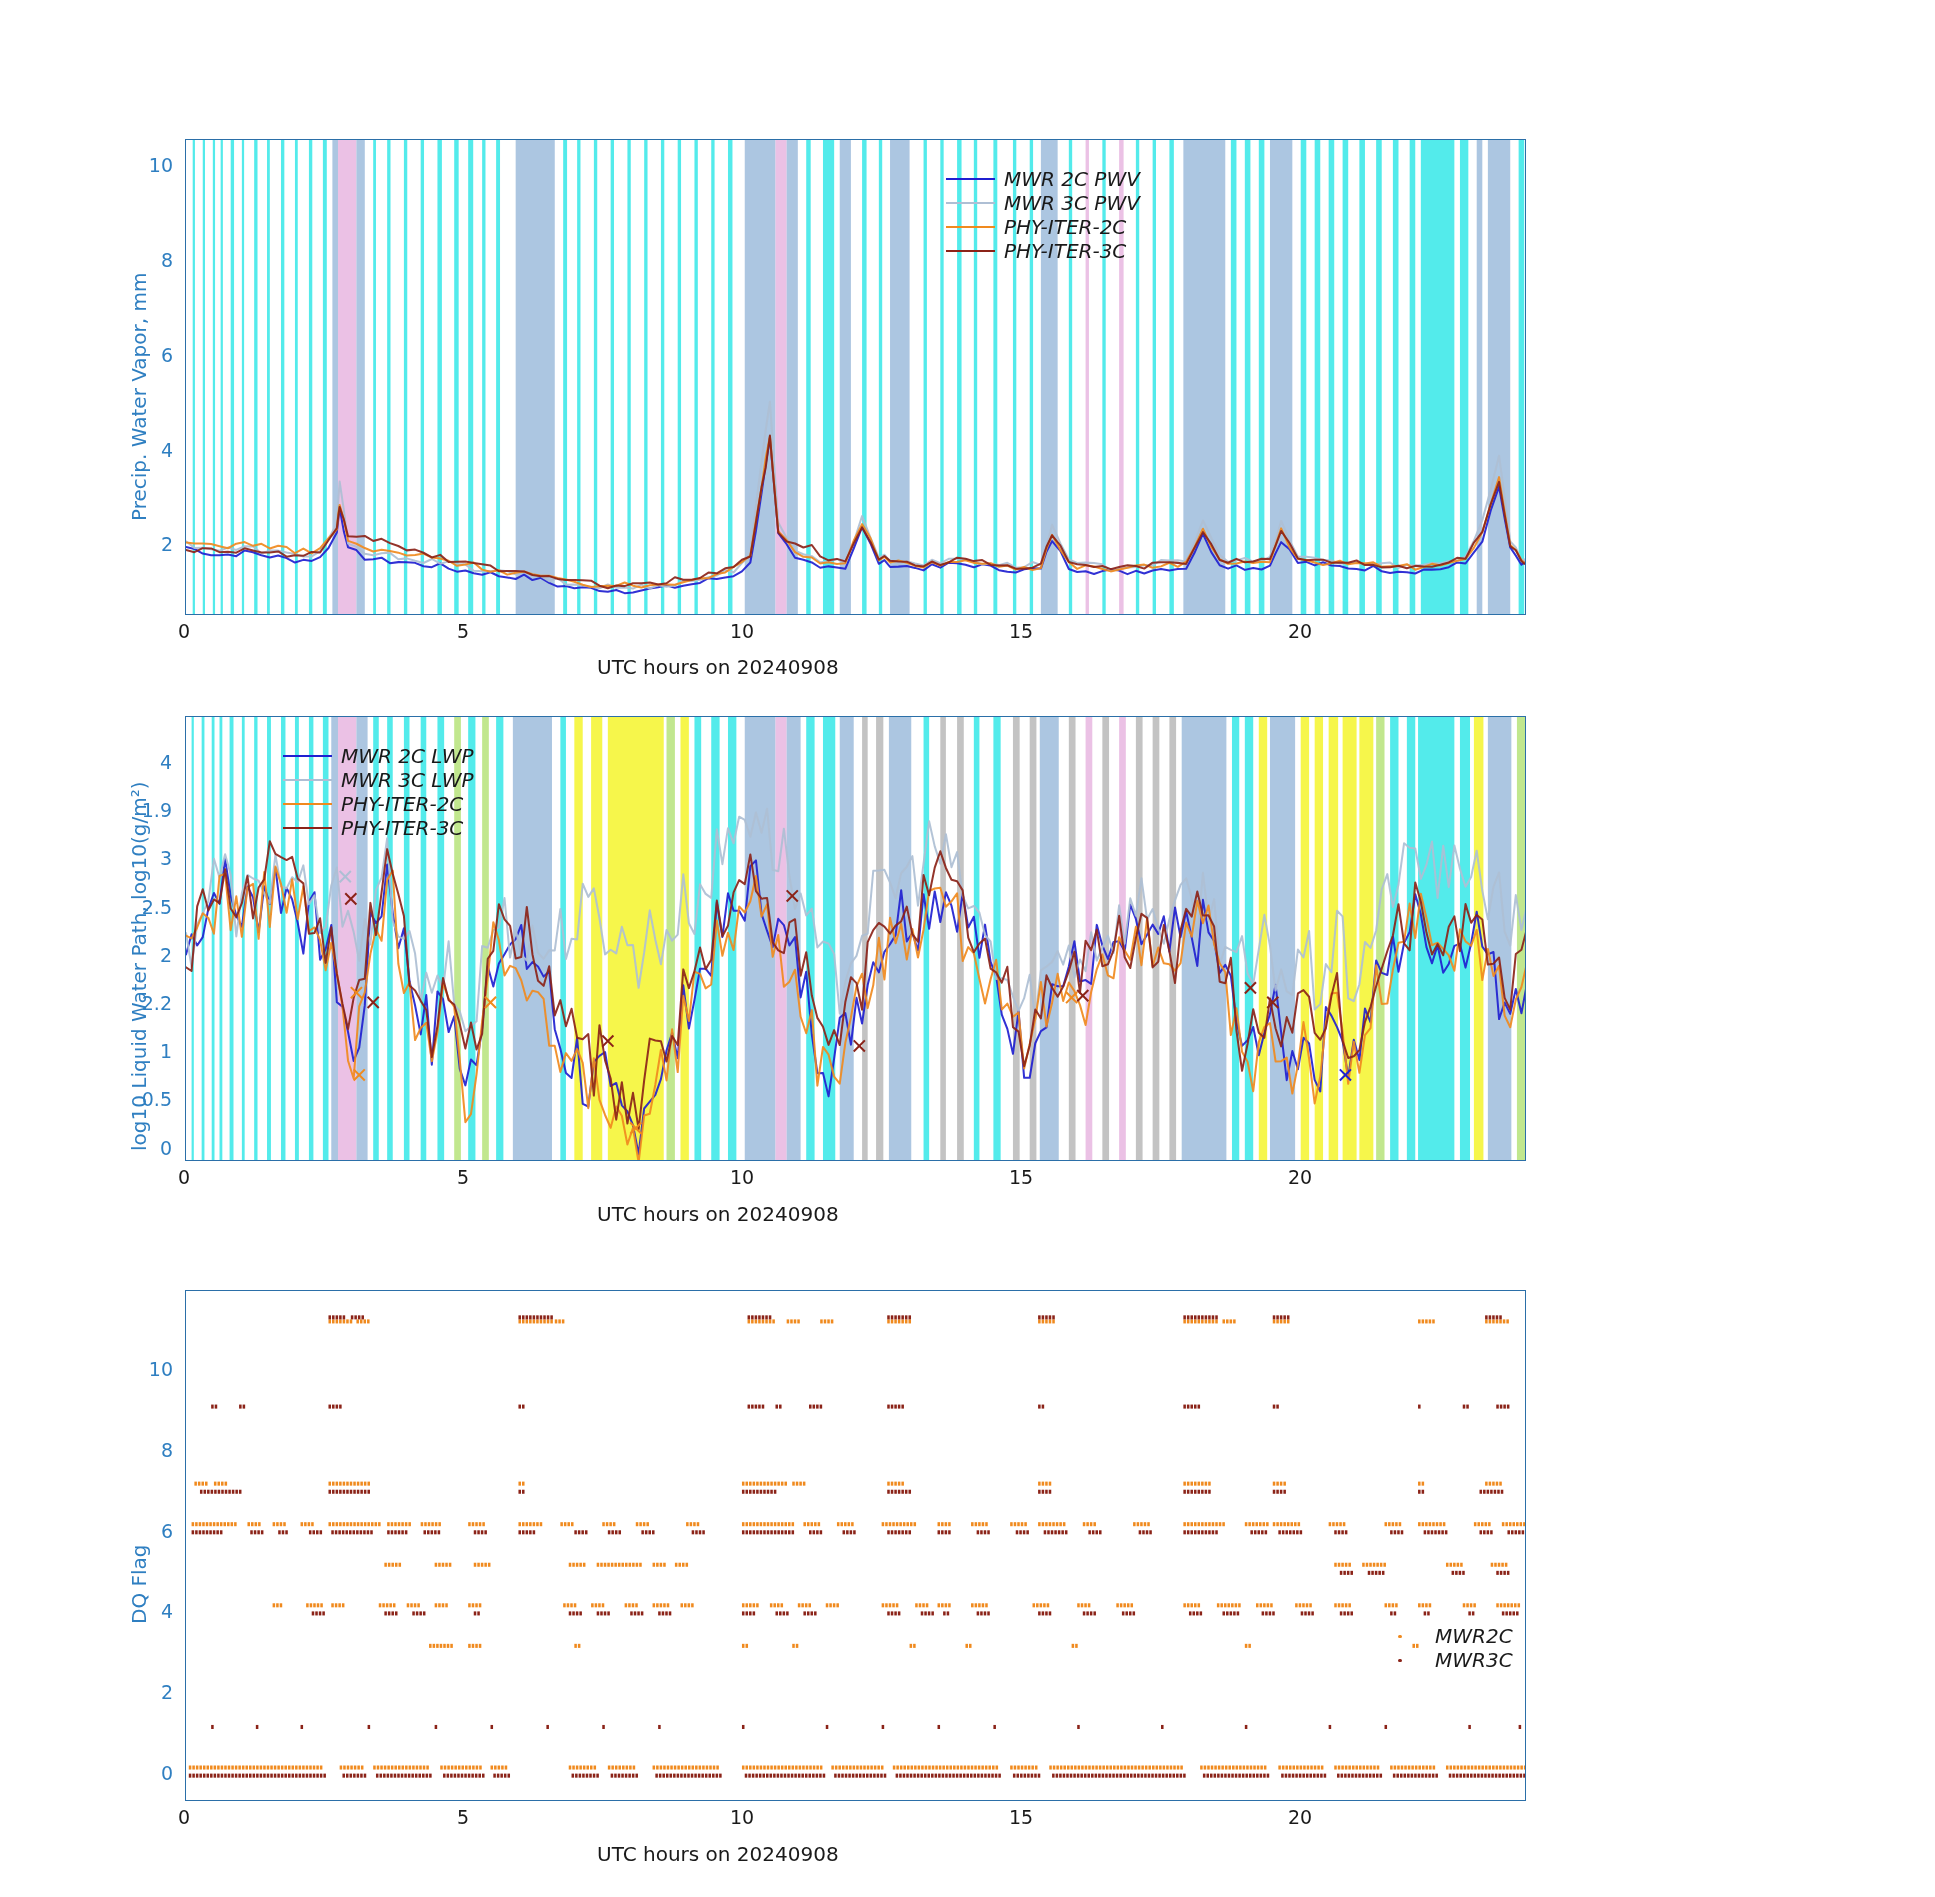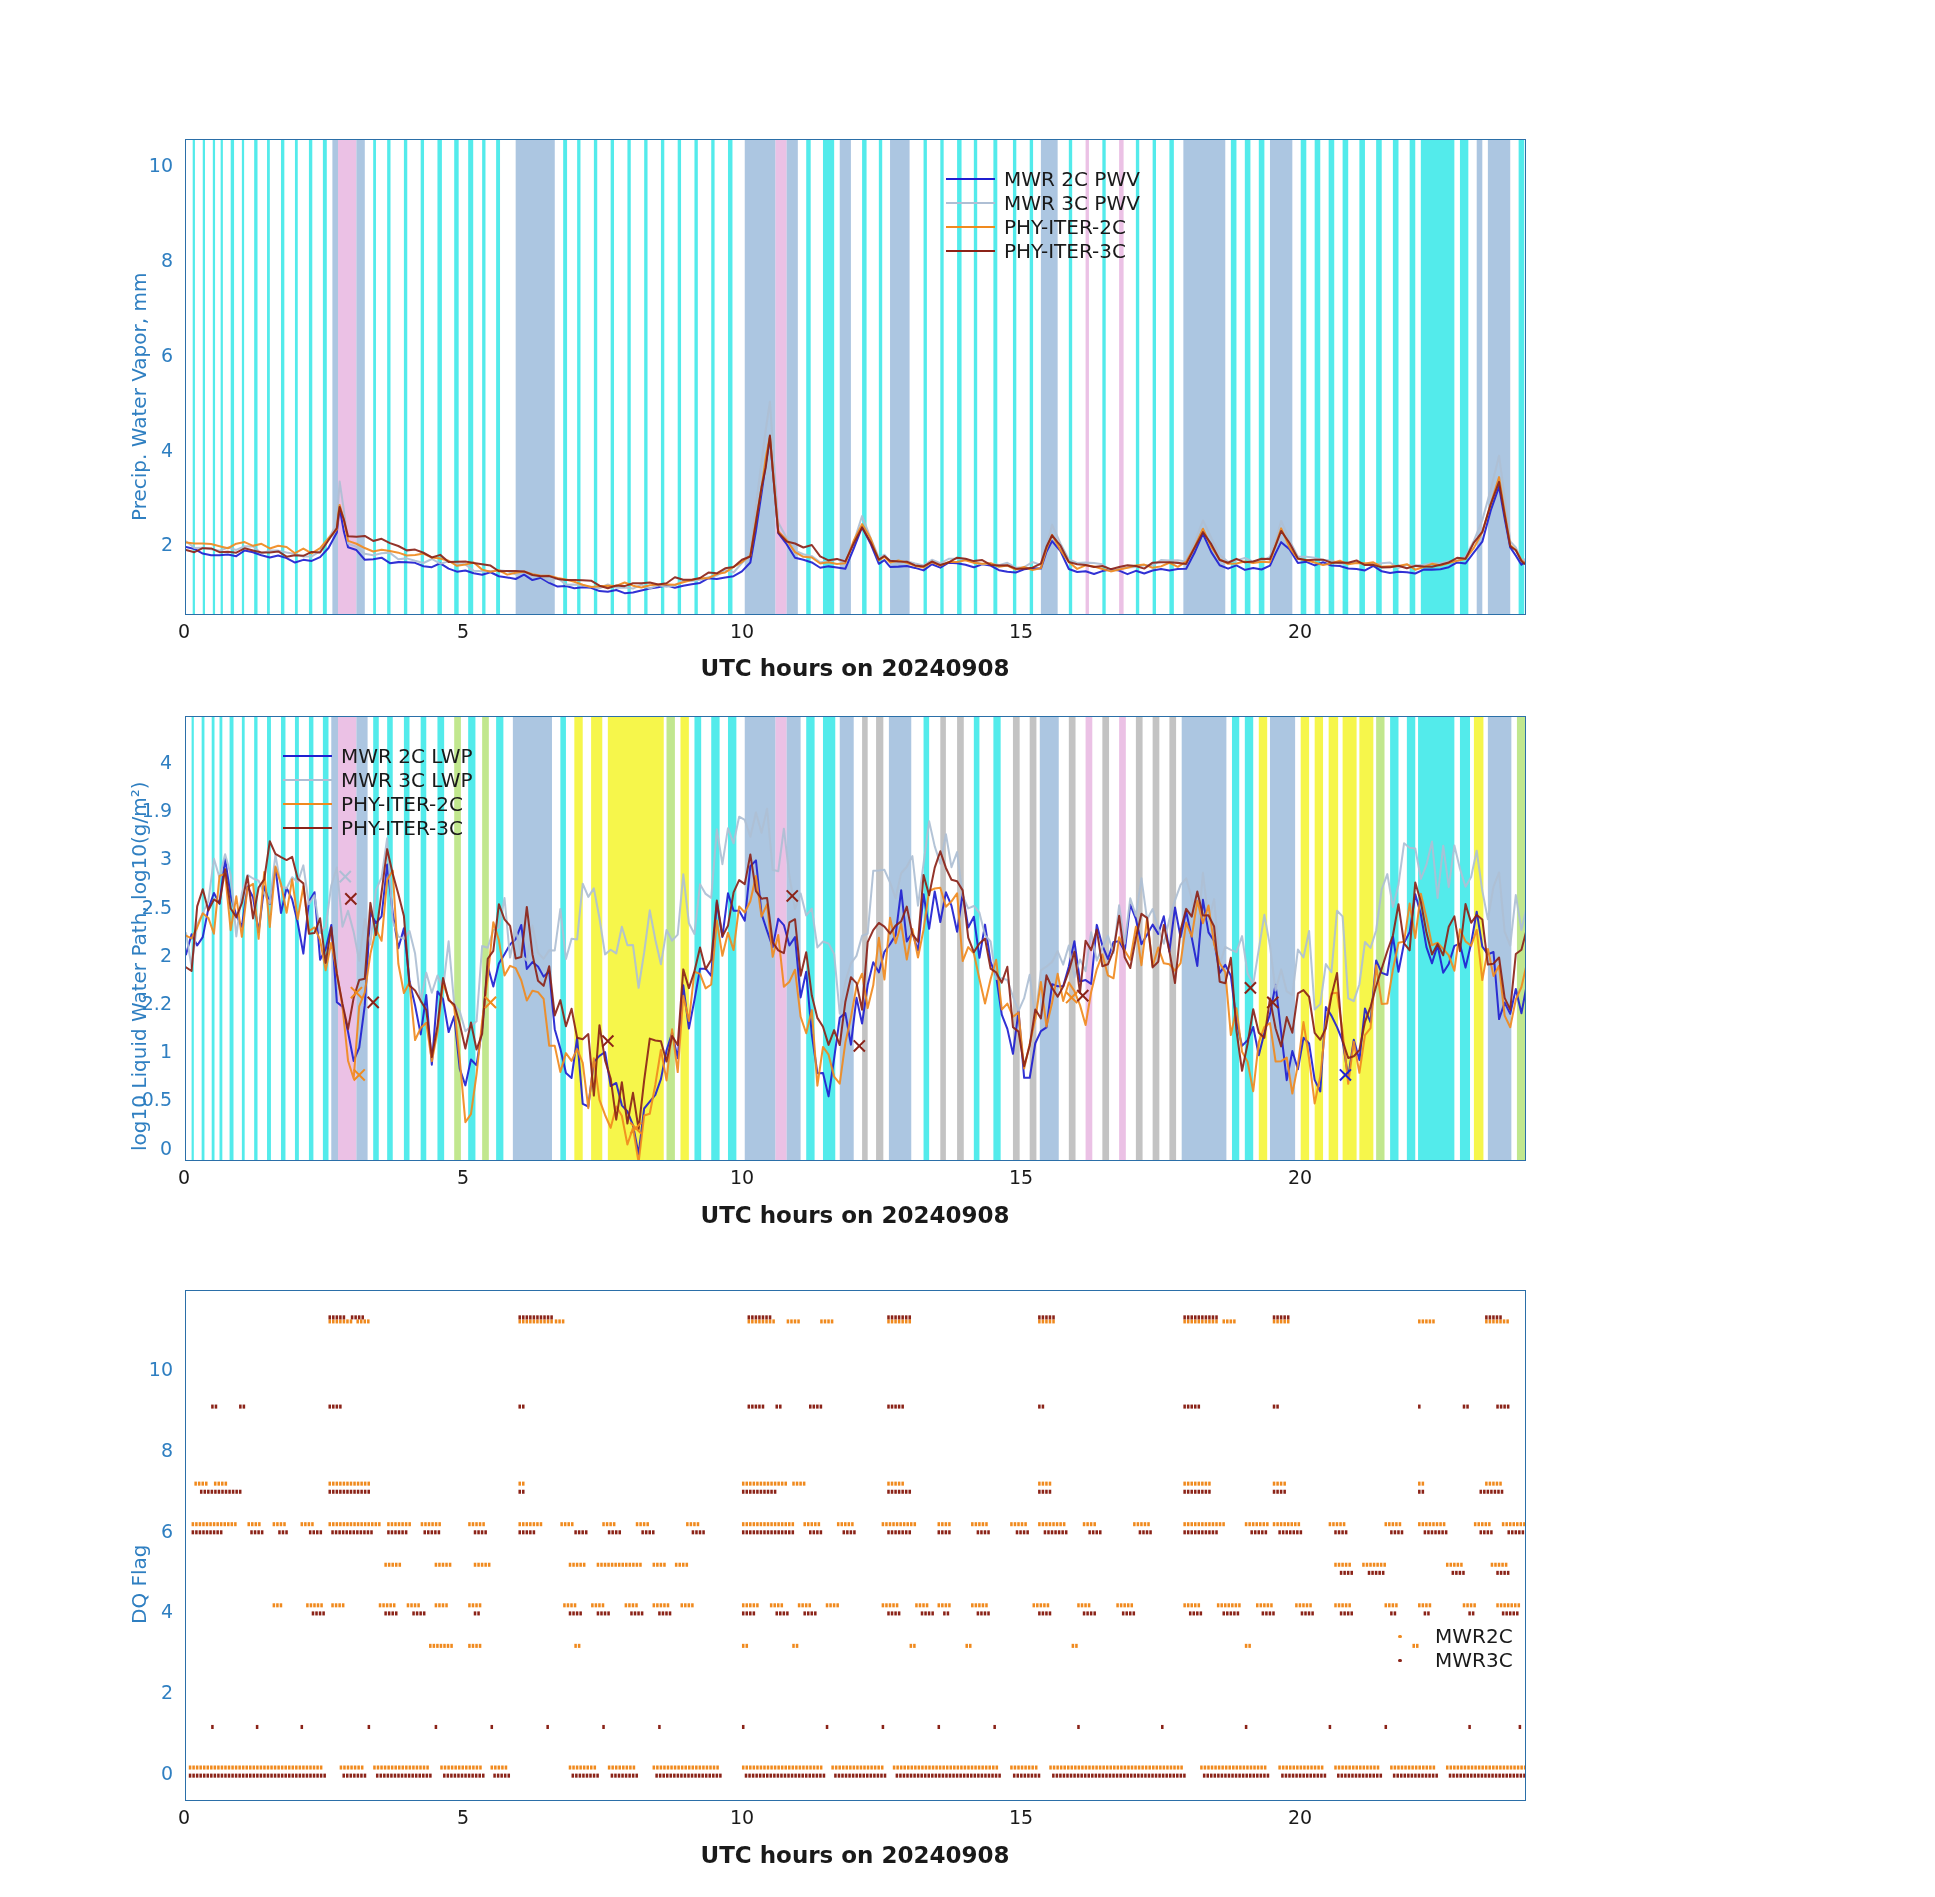--- a/index.html
+++ b/index.html
@@ -34,24 +34,23 @@
     position: absolute;
     color: #2f7fc1;
     font-size: 20px;
     white-space: nowrap;
     transform-origin: 0 0;
     transform: rotate(-90deg);
   }
   .axis-label-x {
     position: absolute;
     color: #1a1a1a;
-    font-size: 23px;
-    text-align: center;
+    font-size: 20px;
+    text-align: left;
     white-space: nowrap;
-    font-weight: bold;
   }
   .tick-label-y {
     position: absolute;
     color: #2f7fc1;
     font-size: 19px;
     text-align: right;
     white-space: nowrap;
   }
   .tick-label-x {
     position: absolute;
@@ -93,20 +92,21 @@
     width: 3.5px;
     height: 3.5px;
     border-radius: 50%;
   }
   .legend-dot.c-orange::after { background: #f08a1e; }
   .legend-dot.c-dark::after { background: #8b2318; }
   .legend-text {
     color: #1a1a1a;
     font-size: 20px;
     white-space: nowrap;
+    font-style: italic;
   }
 
   
   svg.layer {
     position: absolute;
     left: 0; top: 0;
   }
 </style>
 </head>
 <body>

